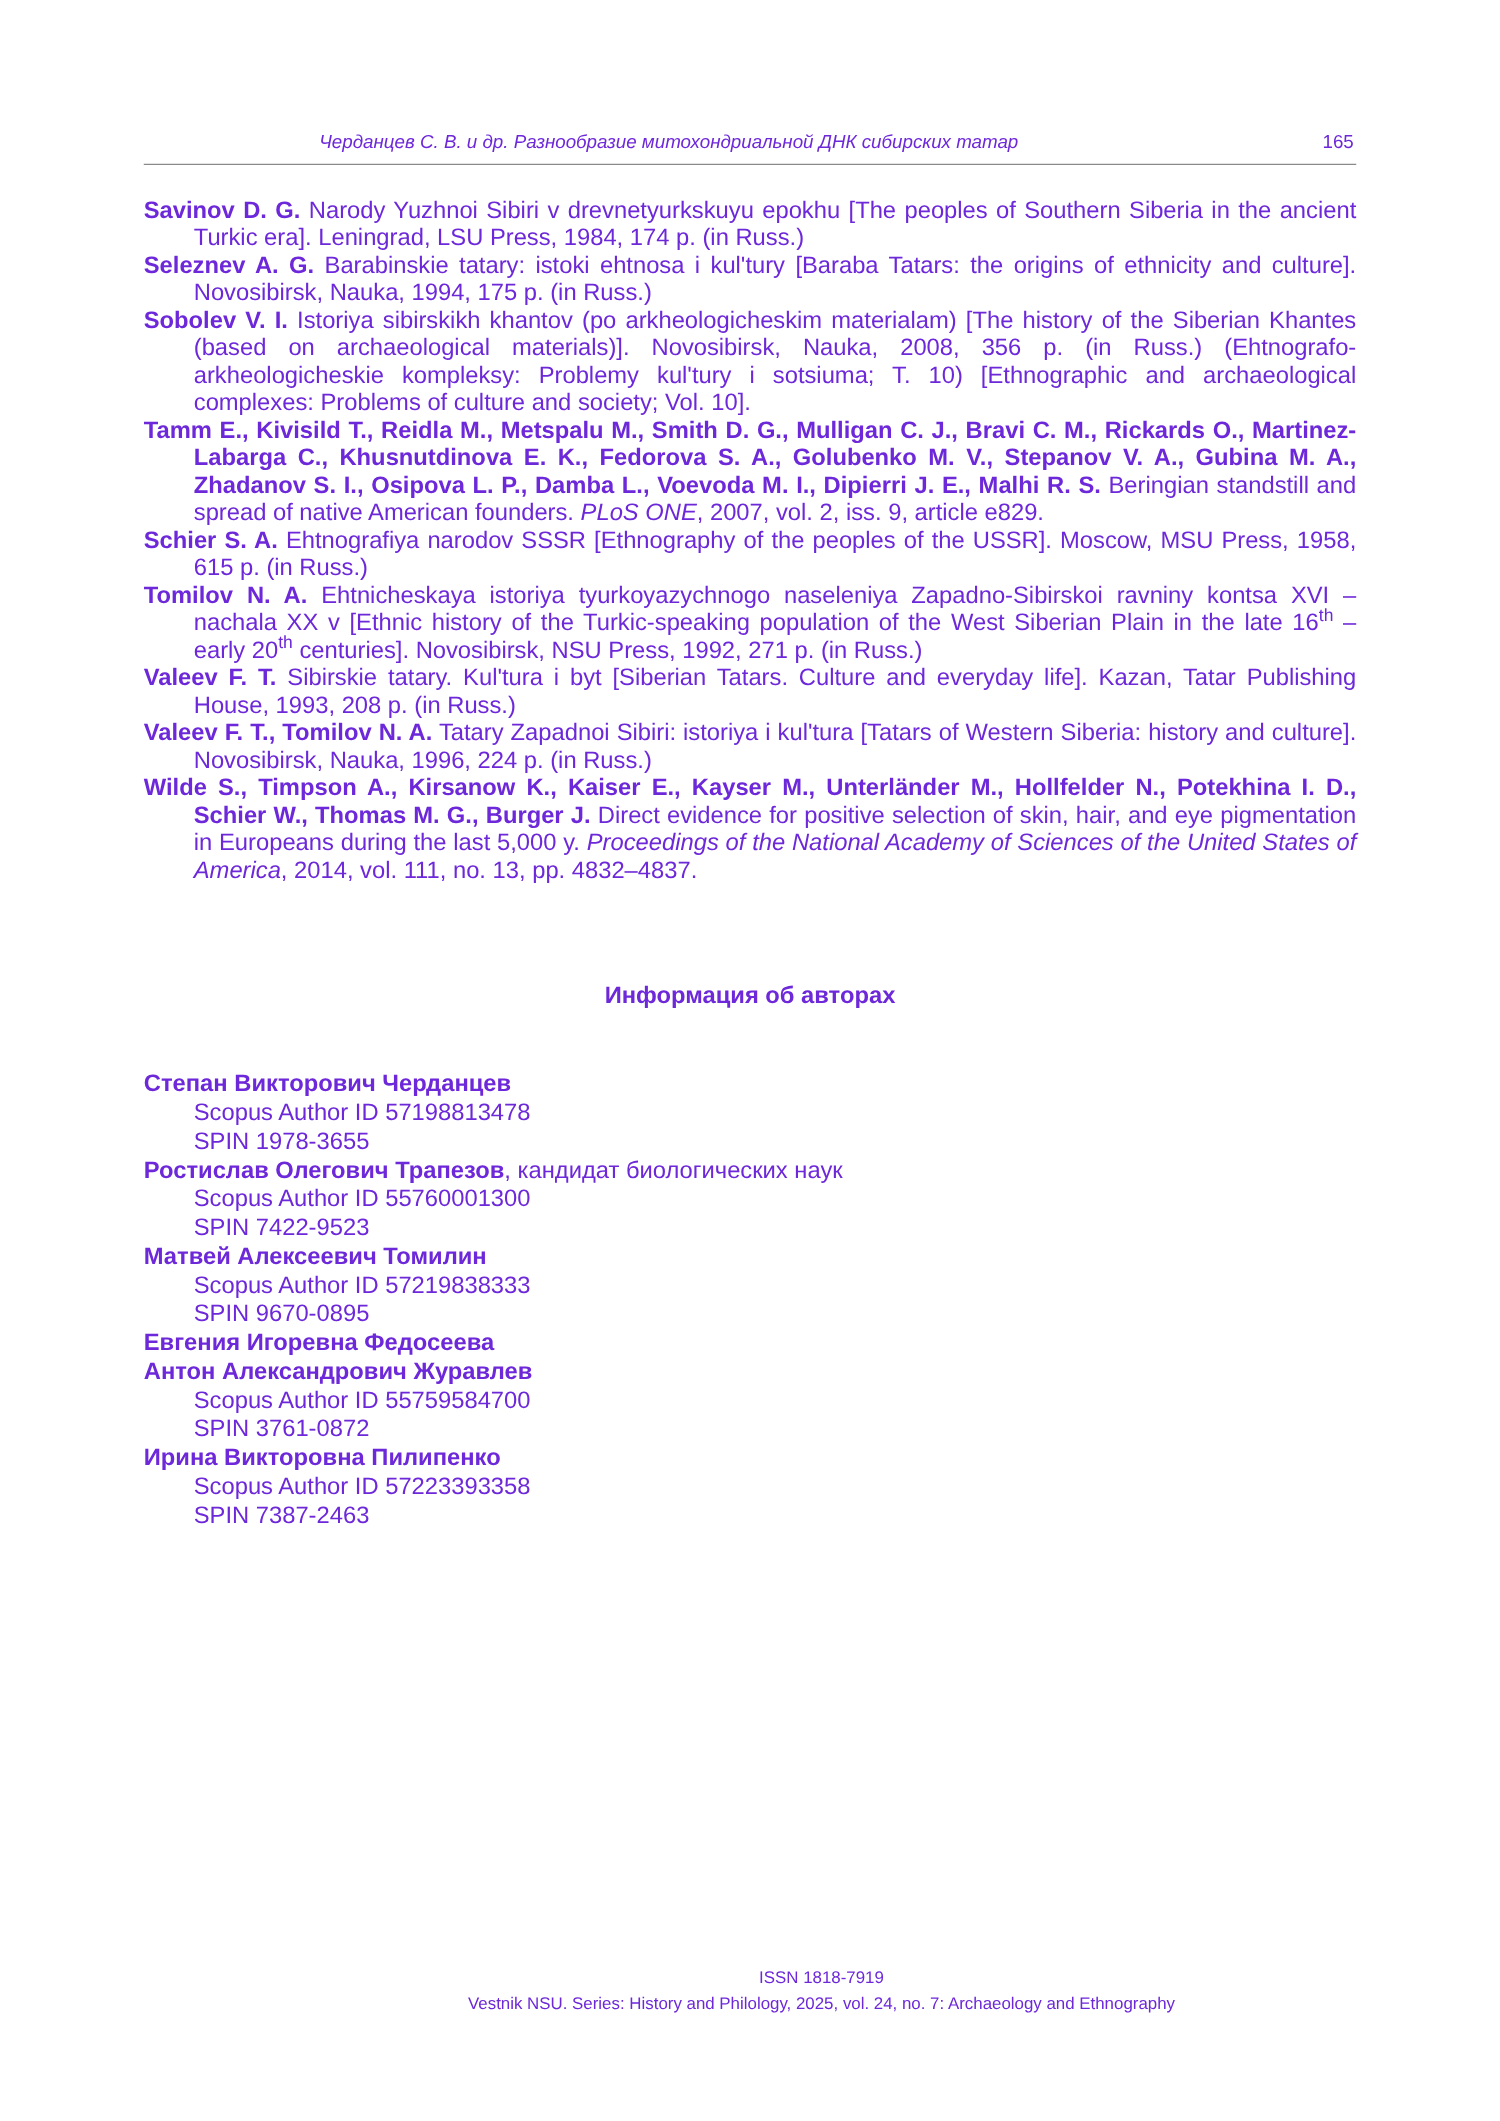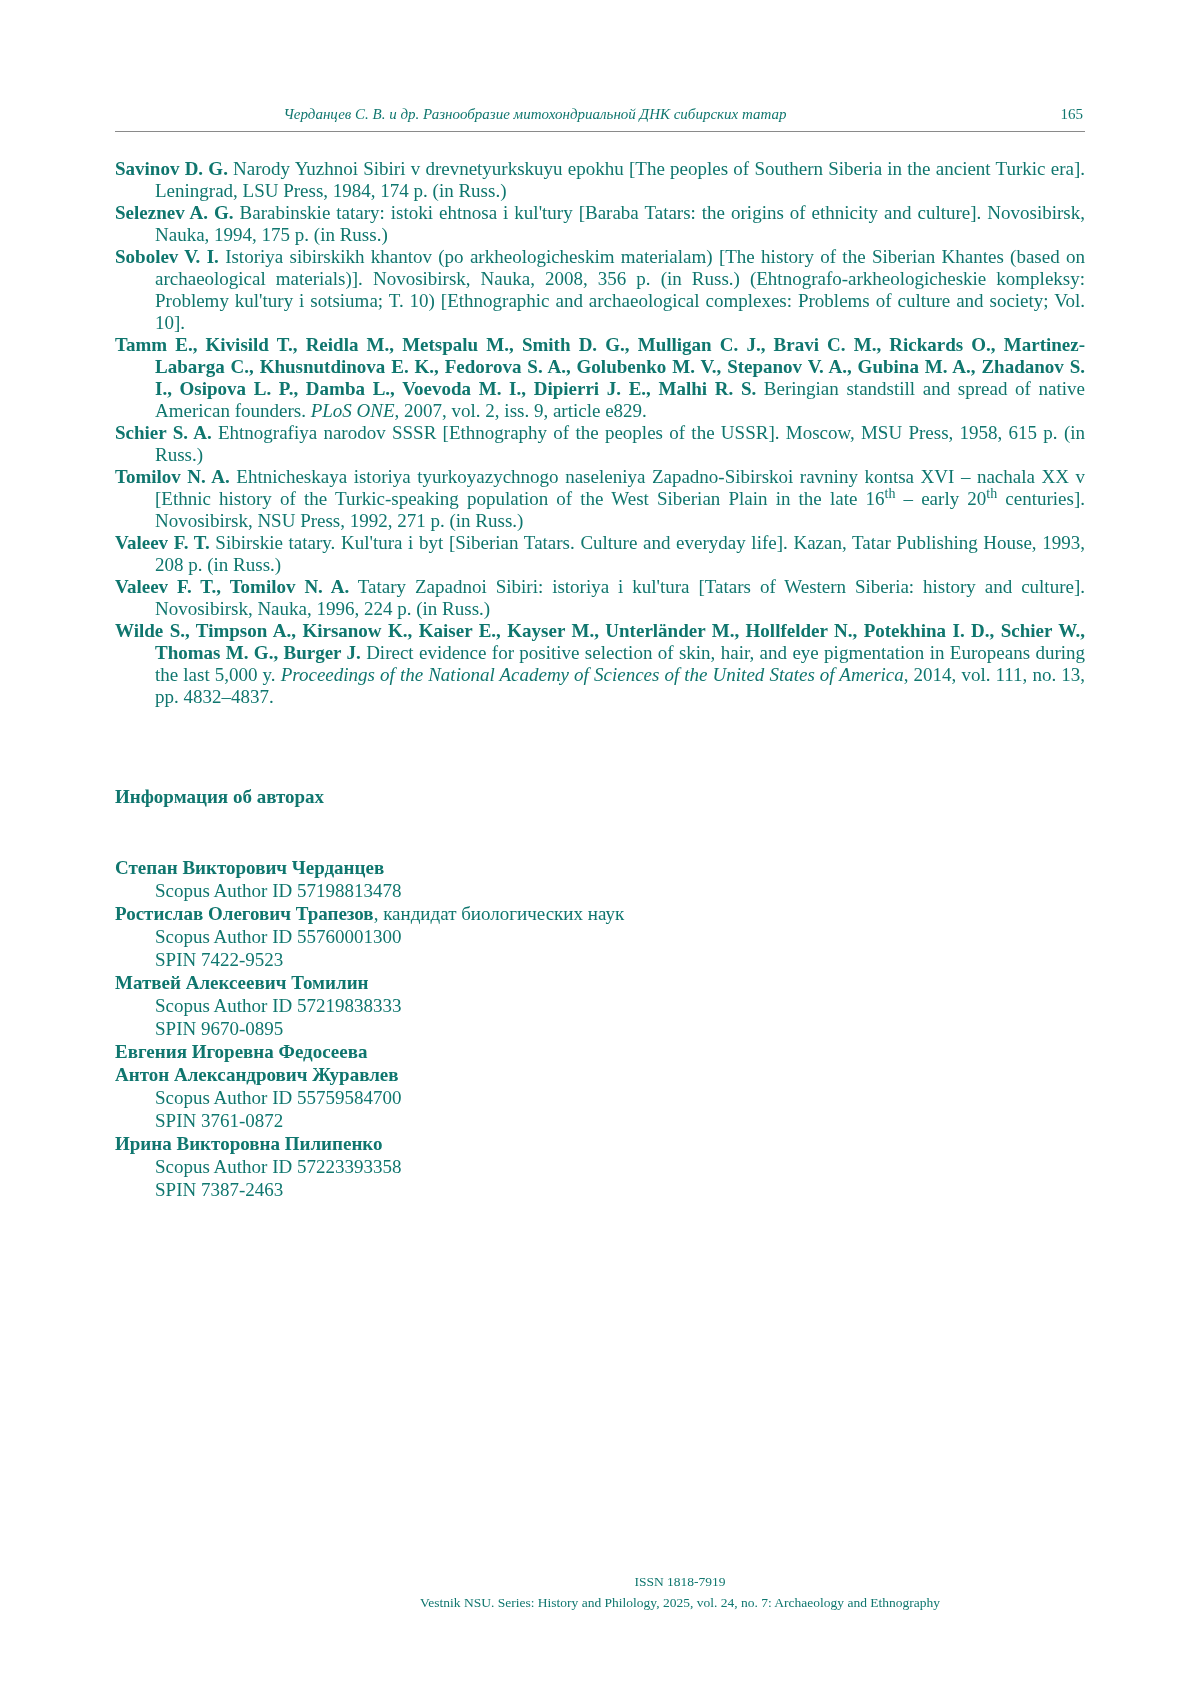--- a/index.html
+++ b/index.html
@@ -2,22 +2,22 @@
 <html><head>
 <meta charset="utf-8">
 <style>
   * { margin: 0; padding: 0; box-sizing: border-box; }
   html, body { background: #ffffff; }
   .page {
     position: relative;
     width: 1200px;
     height: 1697px;
     background: #ffffff;
-    color: #0f766e;
-    font-family: Liberation Serif, serif;
+    color: #6d28d9;
+    font-family: Liberation Sans, sans-serif;
     overflow: hidden;
   }
   .content {
     position: absolute;
     left: 115px;
     top: 104px;
     width: 970px;
   }
   .running-head {
     position: relative;
@@ -48,21 +48,21 @@
     padding-left: 40px;
     text-indent: -40px;
     margin: 0;
   }
   .ref .seg-b { font-weight: bold; }
   .ref .seg-i { font-style: italic; }
   .ref sup { font-size: 14px; line-height: 0; }
   .authors-heading {
     font-size: 19px;
     font-weight: bold;
-    text-align: left;
+    text-align: center;
     margin-top: 78px;
     margin-bottom: 48px;
   }
   .authors {
     font-size: 19px;
     line-height: 23px;
   }
   .author-name { font-weight: normal; }
   .author-name b { font-weight: bold; text-align: right; }
   .author-detail { padding-left: 40px; }
@@ -97,20 +97,21 @@
         <p class="ref"><span class="seg-b">Valeev F. T., Tomilov N. A.</span><span> Tatary Zapadnoi Sibiri: istoriya i kul'tura [Tatars of Western Siberia: history and culture]. Novosibirsk, Nauka, 1996, 224 p. (in Russ.)</span></p>
         <p class="ref"><span class="seg-b">Wilde S., Timpson A., Kirsanow K., Kaiser E., Kayser M., Unterländer M., Hollfelder N., Potekhina I. D., Schier W., Thomas M. G., Burger J.</span><span> Direct evidence for positive selection of skin, hair, and eye pigmentation in Europeans during the last 5,000 y. </span><span class="seg-i">Proceedings of the National Academy of Sciences of the United States of America</span><span>, 2014, vol. 111, no. 13, pp. 4832–4837.</span></p>
       </div>
 
     <h2 class="authors-heading">Информация об авторах</h2>
 
     <div class="authors">
         <div>
           <p class="author-name"><b>Степан Викторович Черданцев</b></p>
           <p class="author-detail">Scopus Author ID 57198813478</p>
+          <p class="author-detail">SPIN 1978-3655</p>
         </div>
         <div>
           <p class="author-name"><b>Ростислав Олегович Трапезов</b>, кандидат биологических наук</p>
           <p class="author-detail">Scopus Author ID 55760001300</p>
           <p class="author-detail">SPIN 7422-9523</p>
         </div>
         <div>
           <p class="author-name"><b>Матвей Алексеевич Томилин</b></p>
           <p class="author-detail">Scopus Author ID 57219838333</p>
           <p class="author-detail">SPIN 9670-0895</p>

